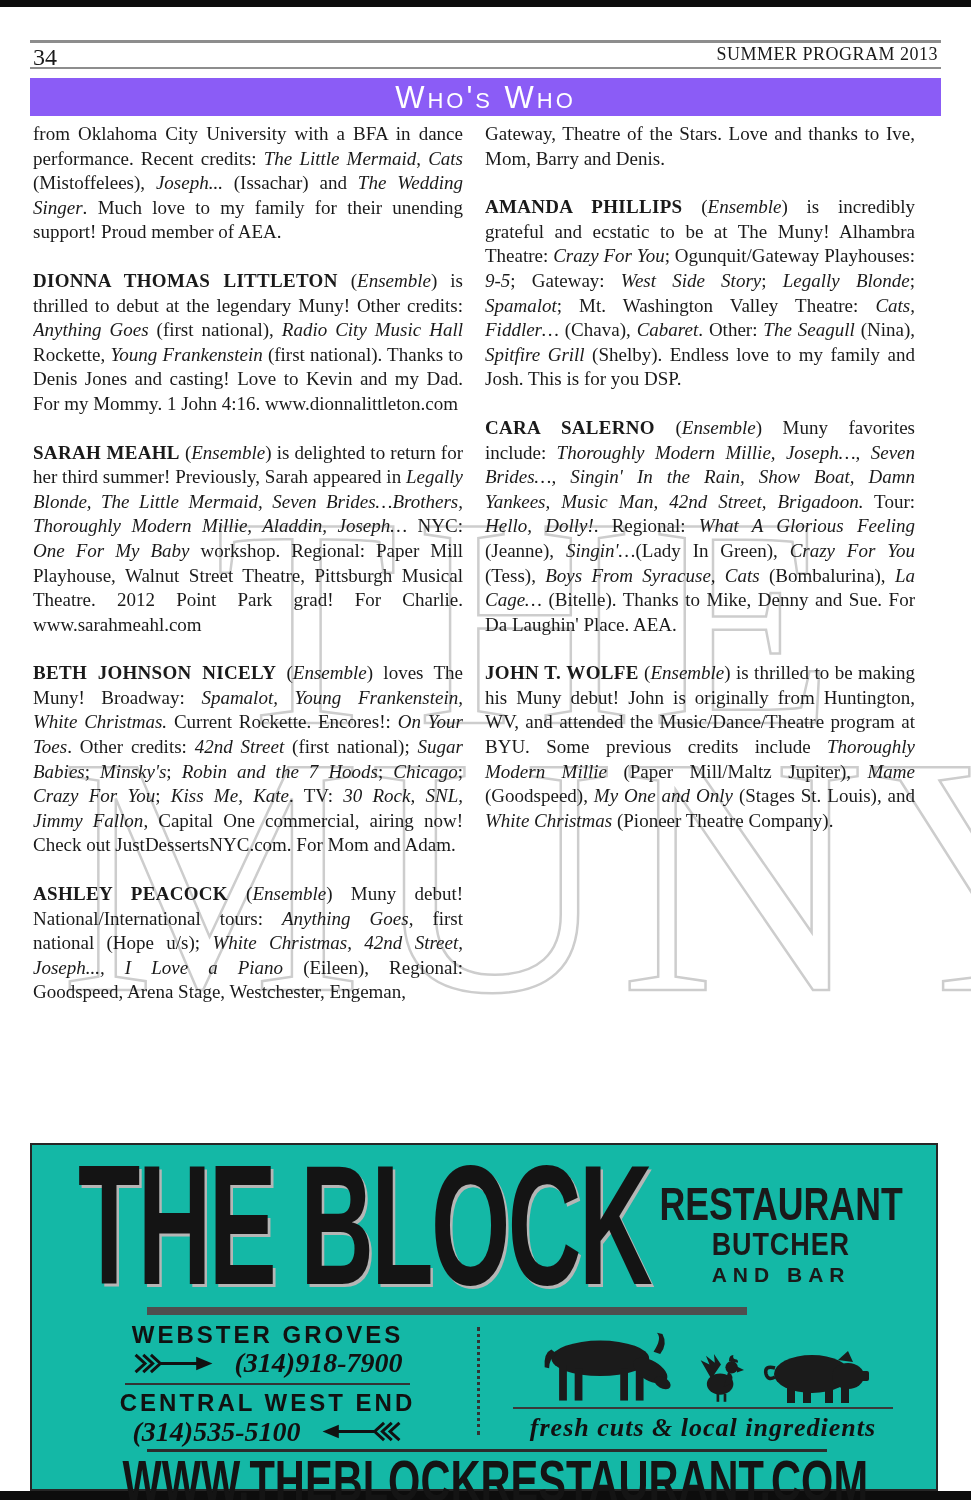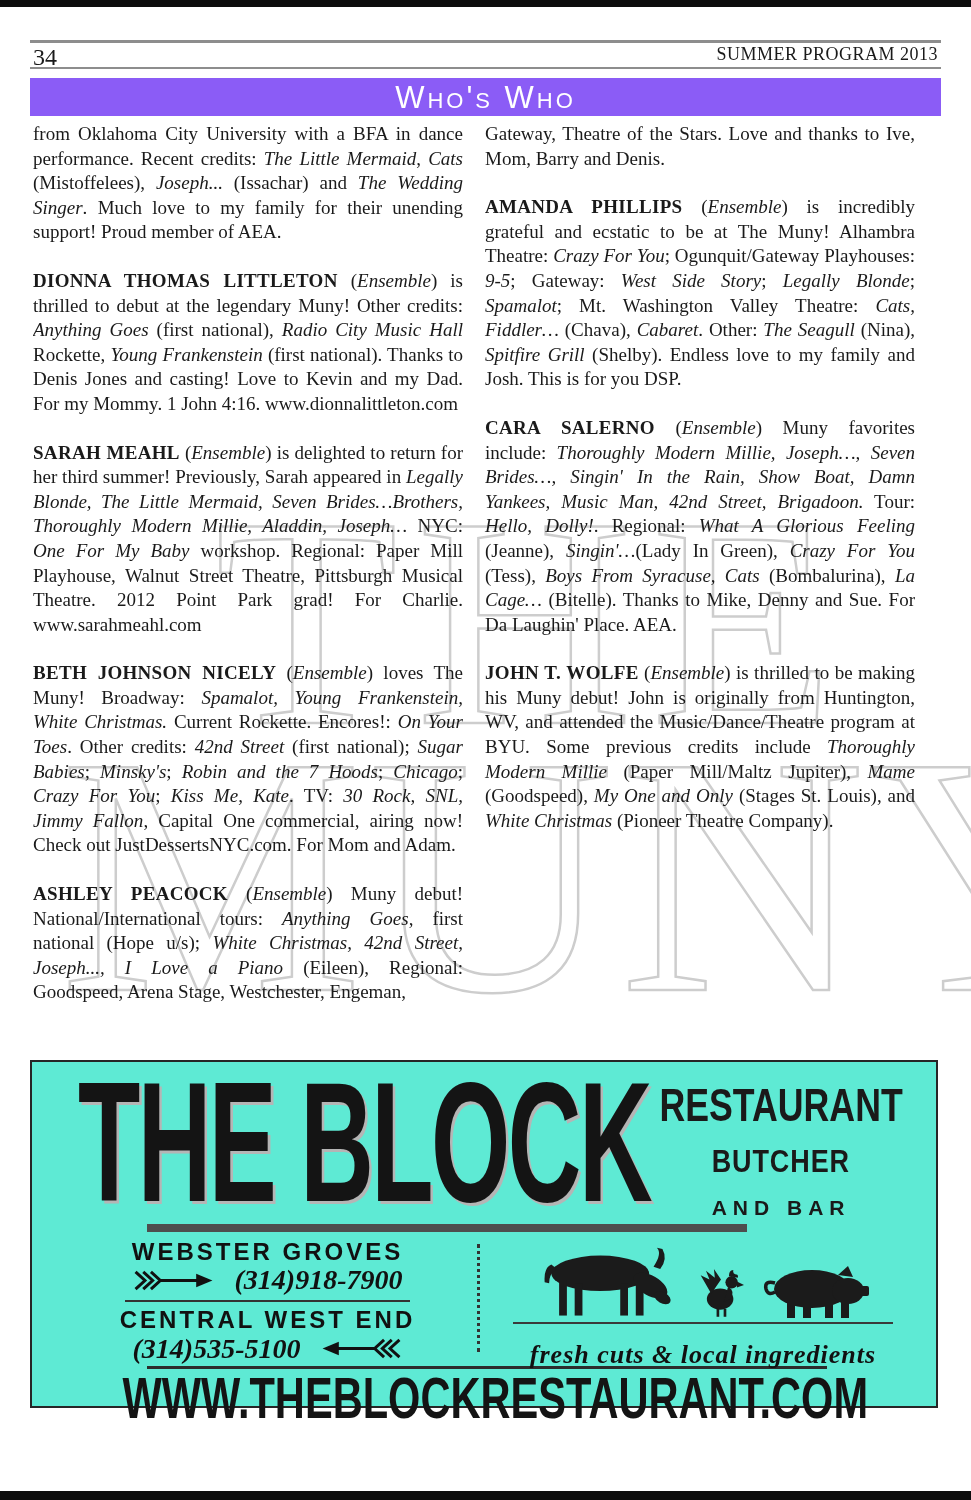--- a/index.html
+++ b/index.html
@@ -27,42 +27,42 @@
   .wm .l2{left:60px;top:560px;font-size:340px;letter-spacing:6px;}
   
   .columns{position:absolute;top:122px;left:33px;width:905px;height:988px;overflow:hidden;
            display:flex;z-index:1;gap:22px;}
   .col{width:430px;}
   .col.right{}
   .col p{margin:0 0 24px 0;font-size:19px;line-height:24.6px;text-align:justify;}
   .run-b{font-weight:700;letter-spacing:.3px;}
   .run-i{font-style:italic;}
   
-  .ad{position:absolute;top:1060px;left:30px;width:904px;height:344px;border:2px solid #262626;
-      background:#5eead4;z-index:2;font-family:"Liberation Sans",sans-serif;}
+  .ad{position:absolute;top:1143px;left:30px;width:904px;height:344px;border:2px solid #262626;
+      background:#14b8a6;z-index:2;font-family:"Liberation Sans",sans-serif;}
   .ad-top{display:flex;align-items:center;height:152px;padding:6px 28px 0 46px;}
   .brand{font-weight:700;font-size:120px;line-height:1;white-space:nowrap;color:#141414;
          transform:scale(.85,1.42);transform-origin:0 55%;letter-spacing:-3px;
          text-shadow:3px 2px 0 #b5b5b5;}
   .brand-wrap{width:560px;}
-  .services{flex:1;display:flex;flex-direction:column;align-items:center;gap:20px;margin-top:14px;}
+  .services{flex:1;display:flex;flex-direction:column;align-items:center;gap:4px;margin-top:14px;}
   .svc1{font-weight:700;font-size:42px;line-height:1;transform:scale(.85,1.1);letter-spacing:0;}
   .svc2{font-weight:700;font-size:30px;line-height:1;transform:scale(.9,1.05);letter-spacing:1px;}
   .svc3{font-weight:600;font-size:21px;line-height:1;letter-spacing:6px;}
   .gray-bar{margin:4px 0 0 115px;width:600px;height:8px;background:#4e4e4e;}
   .ad-mid{display:flex;height:122px;padding:8px 18px 0 28px;}
   .loc-block{width:415px;display:flex;flex-direction:column;align-items:center;justify-content:center;}
   .loc-name{font-weight:700;font-size:24px;letter-spacing:3px;line-height:1.15;color:#111;}
   .phone-row{display:flex;align-items:center;gap:20px;font-family:"Liberation Serif",serif;
              font-weight:700;font-style:italic;font-size:28px;line-height:1.1;color:#111;}
   .loc-divider{width:285px;border-top:2px solid #333;margin:4px 0;}
   .v-dotted{border-left:3px dotted #333;height:108px;margin:4px 8px 0 2px;}
   .fresh-block{flex:1;display:flex;flex-direction:column;align-items:center;justify-content:flex-start;}
   .animals{display:flex;align-items:flex-end;gap:16px;height:82px;}
-  .motto{border-top:2px solid #3a3a3a;margin-top:2px;padding-top:16px;width:380px;text-align:center;
+  .motto{border-top:2px solid #3a3a3a;margin-top:2px;padding-top:4px;width:380px;text-align:center;
          font-family:"Liberation Serif",serif;font-weight:700;font-style:italic;font-size:26px;
          letter-spacing:1px;color:#111;}
   .url-rule{margin:4px 0 0 115px;width:680px;height:3px;background:#2c2c2c;}
   .url{margin-top:2px;text-align:center;font-weight:700;font-size:52px;line-height:1;color:#141414;
        transform:scale(.8,1.12);transform-origin:50% 40%;letter-spacing:0;white-space:nowrap;}
 </style>
 </head>
 <body>
 
 <div class="page">

